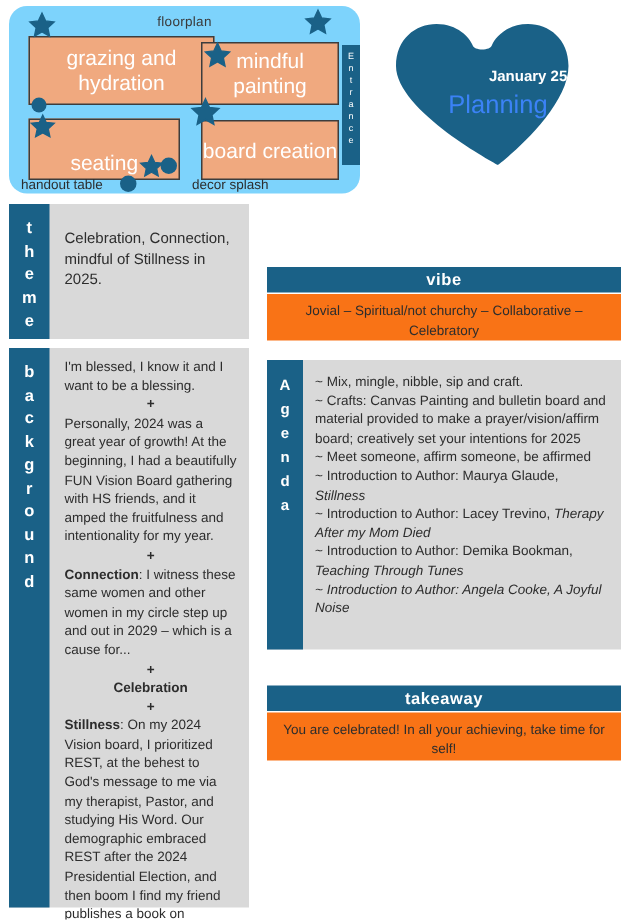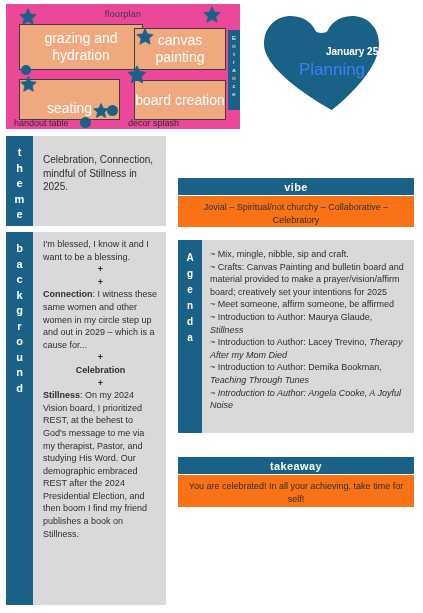--- a/index.html
+++ b/index.html
@@ -16,21 +16,22 @@
     overflow: hidden;
   }
 
   
   #floorplan {
     position: absolute;
     left: 6px;
     top: 4px;
     width: 234px;
     height: 125px;
-    background: #ec4899;
+    background: #7dd3fc;
+    border-radius: 12px;
   }
   #floorplan-title {
     position: absolute;
     left: 0;
     top: 5px;
     width: 234px;
     text-align: center;
     font-size: 9px;
     color: #3a3a3a;
     letter-spacing: 0.2px;
@@ -199,21 +200,21 @@
 </head>
 <body>
 
 <div id="floorplan">
   <div id="floorplan-title">floorplan</div>
 
   <div class="room" id="room-grazing">
     <span>grazing and hydration</span>
   </div>
   <div class="room" id="room-canvas">
-    <span>canvas painting</span>
+    <span>mindful painting</span>
   </div>
   <div class="room" id="room-seating">
     <span>seating</span>
   </div>
   <div class="room" id="room-board">
     <span>board creation</span>
   </div>
 
   <div id="entrance">
     <span>E</span>
@@ -281,20 +282,21 @@
     <span>g</span>
     <span>r</span>
     <span>o</span>
     <span>u</span>
     <span>n</span>
     <span>d</span>
   </div>
   <div class="vbody">
     <div>I'm blessed, I know it and I want to be a blessing.</div>
     <div class="bg-plus">+</div>
+    <div>Personally, 2024 was a great year of growth! At the beginning, I had a beautifully FUN Vision Board  gathering with HS friends, and it amped the fruitfulness and intentionality for my year.</div>
     <div class="bg-plus">+</div>
     <div class="bg-p"><b>Connection</b><span>: I witness these same women and other women in my circle step up and out in 2029 – which is a cause for...</span></div>
     <div class="bg-plus">+</div>
     <div class="bg-center">Celebration</div>
     <div class="bg-plus">+</div>
     <div class="bg-p"><b>Stillness</b><span>: On my 2024 Vision board, I prioritized REST, at the behest to God's message to me via my therapist, Pastor, and studying His Word. Our demographic embraced REST after the 2024 Presidential Election, and then boom I find my friend publishes a book on Stillness.</span></div>
   </div>
 </div>
 
 <div class="banner" id="vibe-banner">vibe</div>

